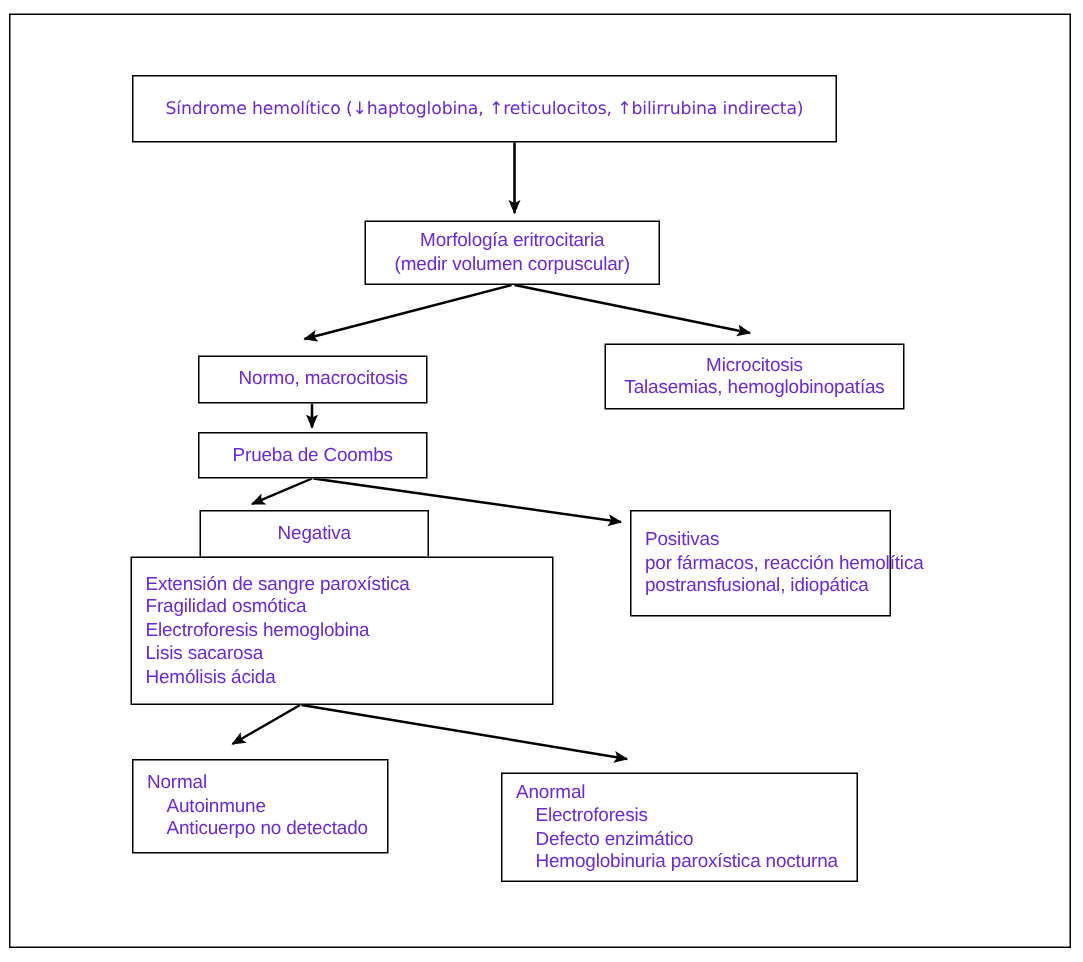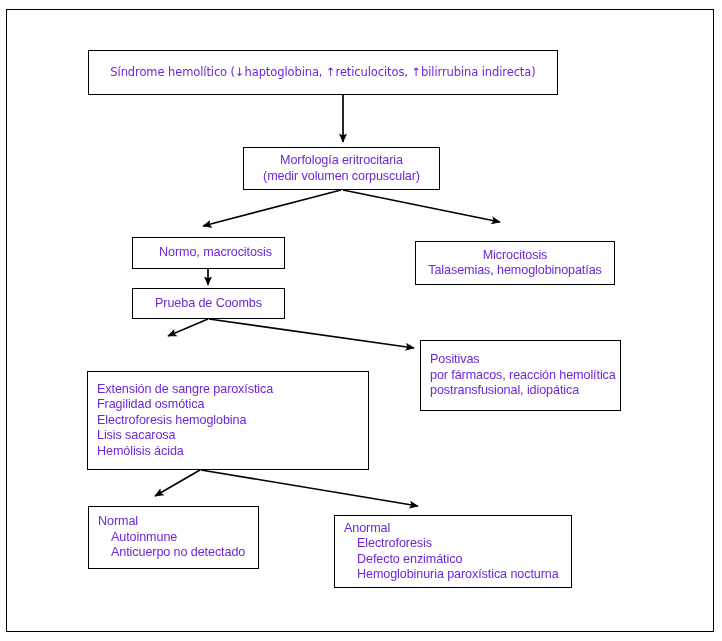--- a/index.html
+++ b/index.html
@@ -115,31 +115,34 @@
 
   <div class="node center" style="left:243px; top:147px; width:197px; height:43px;">
     <span class="ln">Morfología eritrocitaria</span>
     <span class="ln">(medir volumen corpuscular)</span>
   </div>
 
   <div class="node center" style="left:132px; top:237px; width:153px; height:32px;padding-left:14px;">
     <span class="ln">Normo, macrocitosis</span>
   </div>
 
-  <div class="node center" style="left:415px; top:229px; width:200px; height:44px;margin-top:12px;">
+  <div class="node center" style="left:403px; top:229px; width:200px; height:44px;">
     <span class="ln">Microcitosis</span>
     <span class="ln">Talasemias, hemoglobinopatías</span>
   </div>
 
   <div class="node center" style="left:132px; top:288px; width:153px; height:31px;">
     <span class="ln">Prueba de Coombs</span>
   </div>
 
+  <div class="node center" style="left:133px; top:340px; width:153px; height:32px;">
+    <span class="ln">Negativa</span>
+  </div>
 
-  <div class="node left" style="left:420px; top:340px; width:201px; height:71px;">
+  <div class="node left" style="left:420px; top:340px; width:174px; height:71px;">
     <span class="ln">Positivas</span>
     <span class="ln">por fármacos, reacción hemolítica</span>
     <span class="ln">postransfusional, idiopática</span>
   </div>
 
   <div class="node left" style="left:87px; top:371px; width:282px; height:99px; z-index:6;">
     <span class="ln">Extensión de sangre paroxística</span>
     <span class="ln">Fragilidad osmótica</span>
     <span class="ln">Electroforesis hemoglobina</span>
     <span class="ln">Lisis sacarosa</span>

